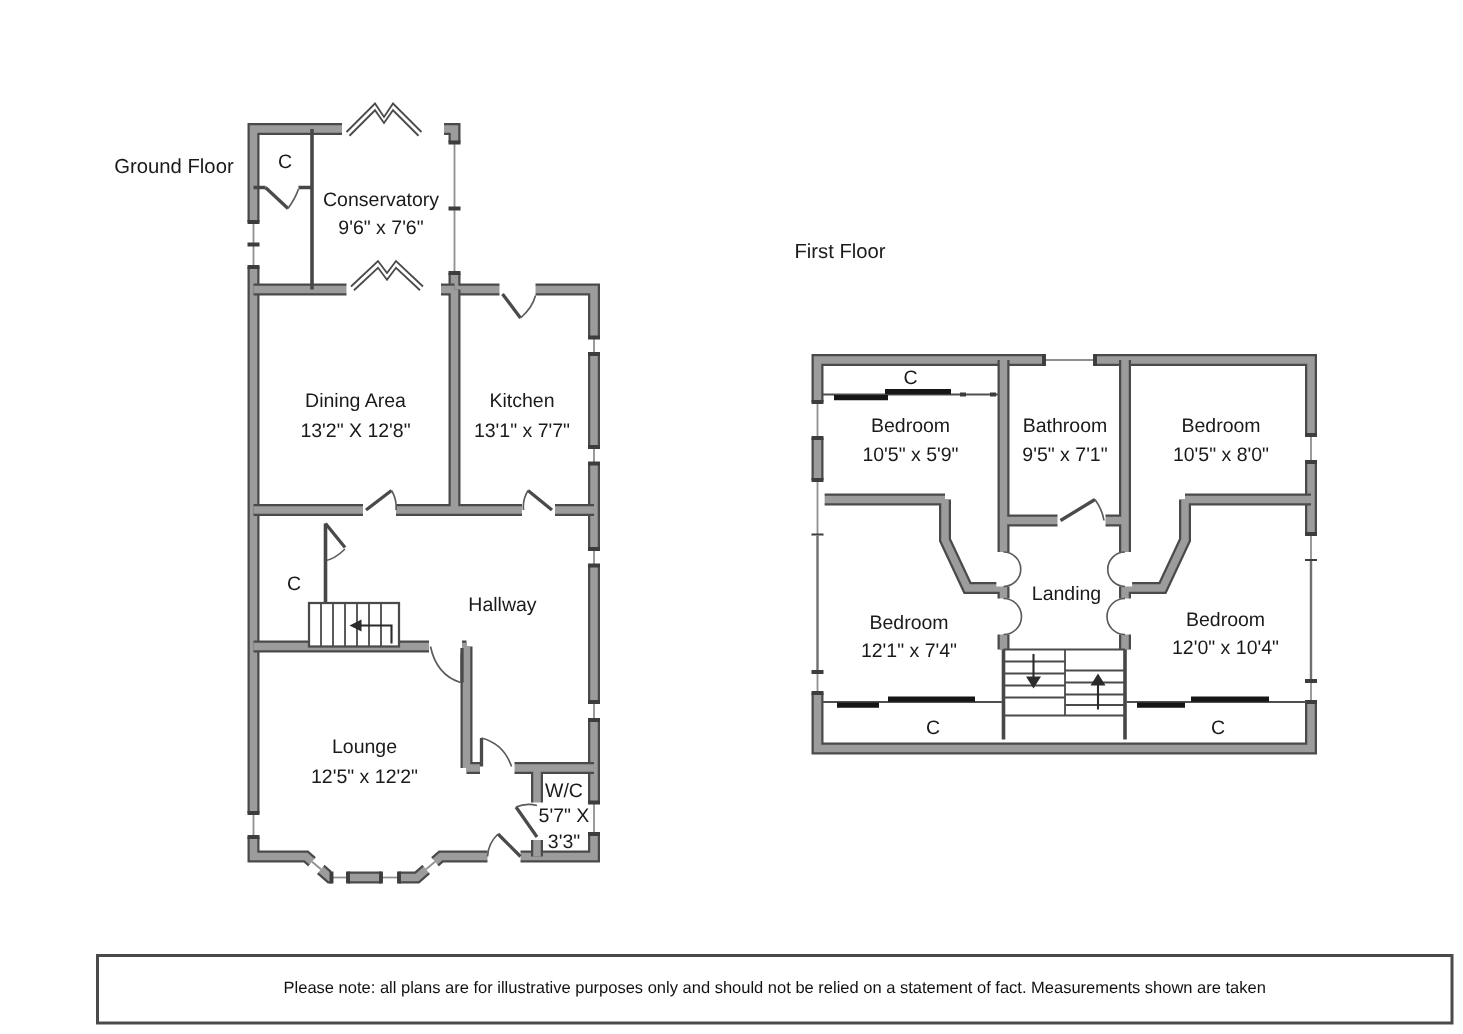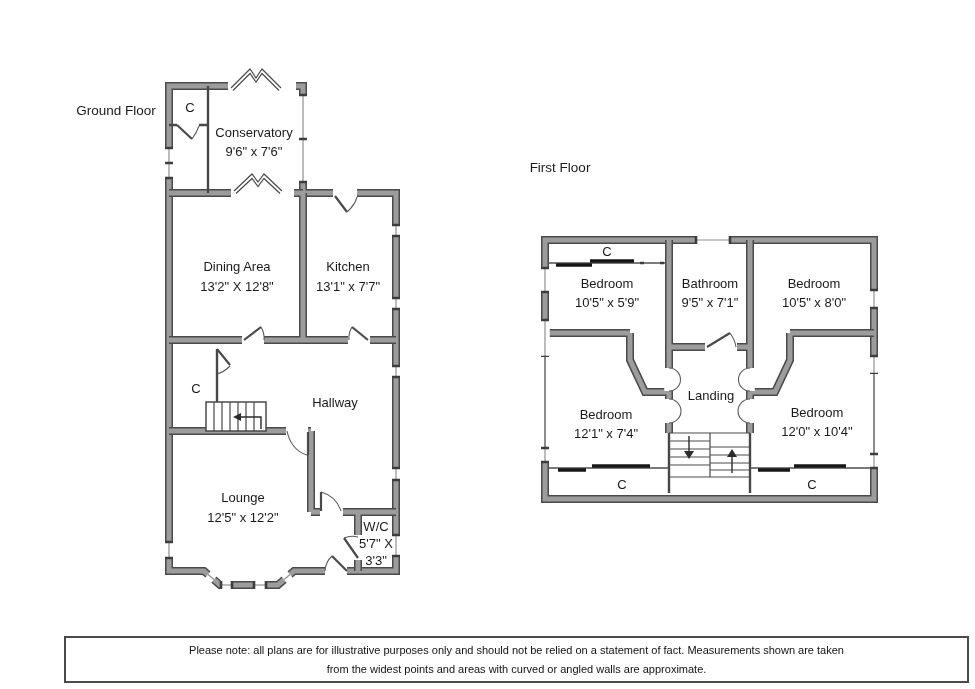--- a/index.html
+++ b/index.html
@@ -303,15 +303,14 @@
       <text class="room" x="817" y="436">12'0" x 10'4"</text>
       <text class="room" x="622" y="489">C</text>
       <text class="room" x="812" y="489">C</text>
     </g>
   </g>
 </svg>
 
   
   <div class="note-box">
     <span>Please note: all plans are for illustrative purposes only and should not be relied on a statement of fact. Measurements shown are taken</span>
-    <span>from the widest points and areas with curved or angled walls are approximate.</span>
   </div>
 </div>
 
 </body></html>

